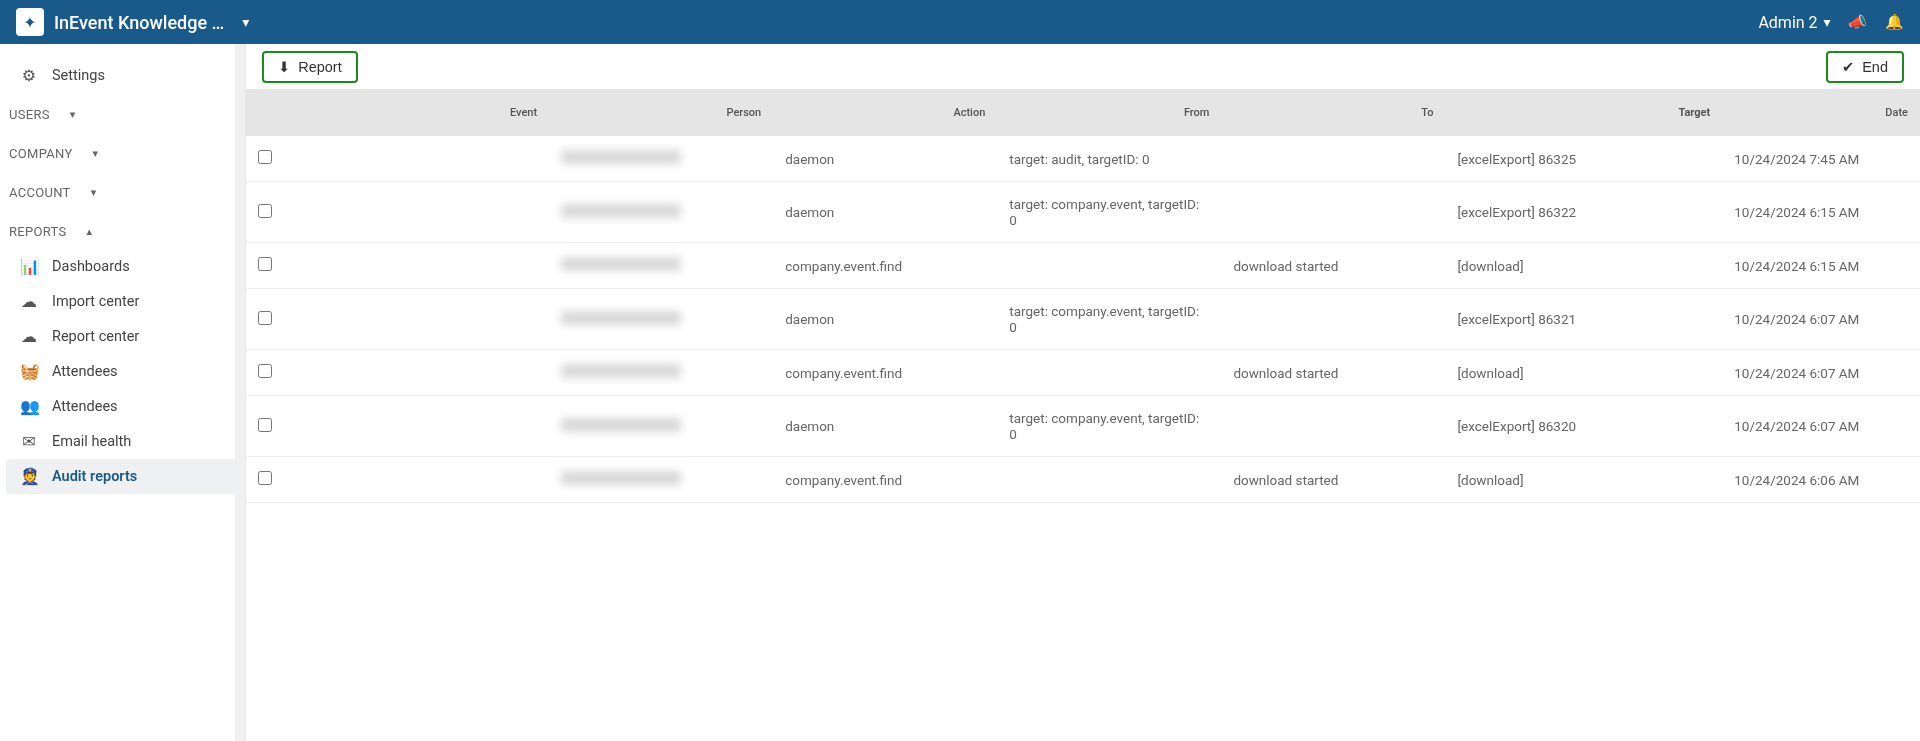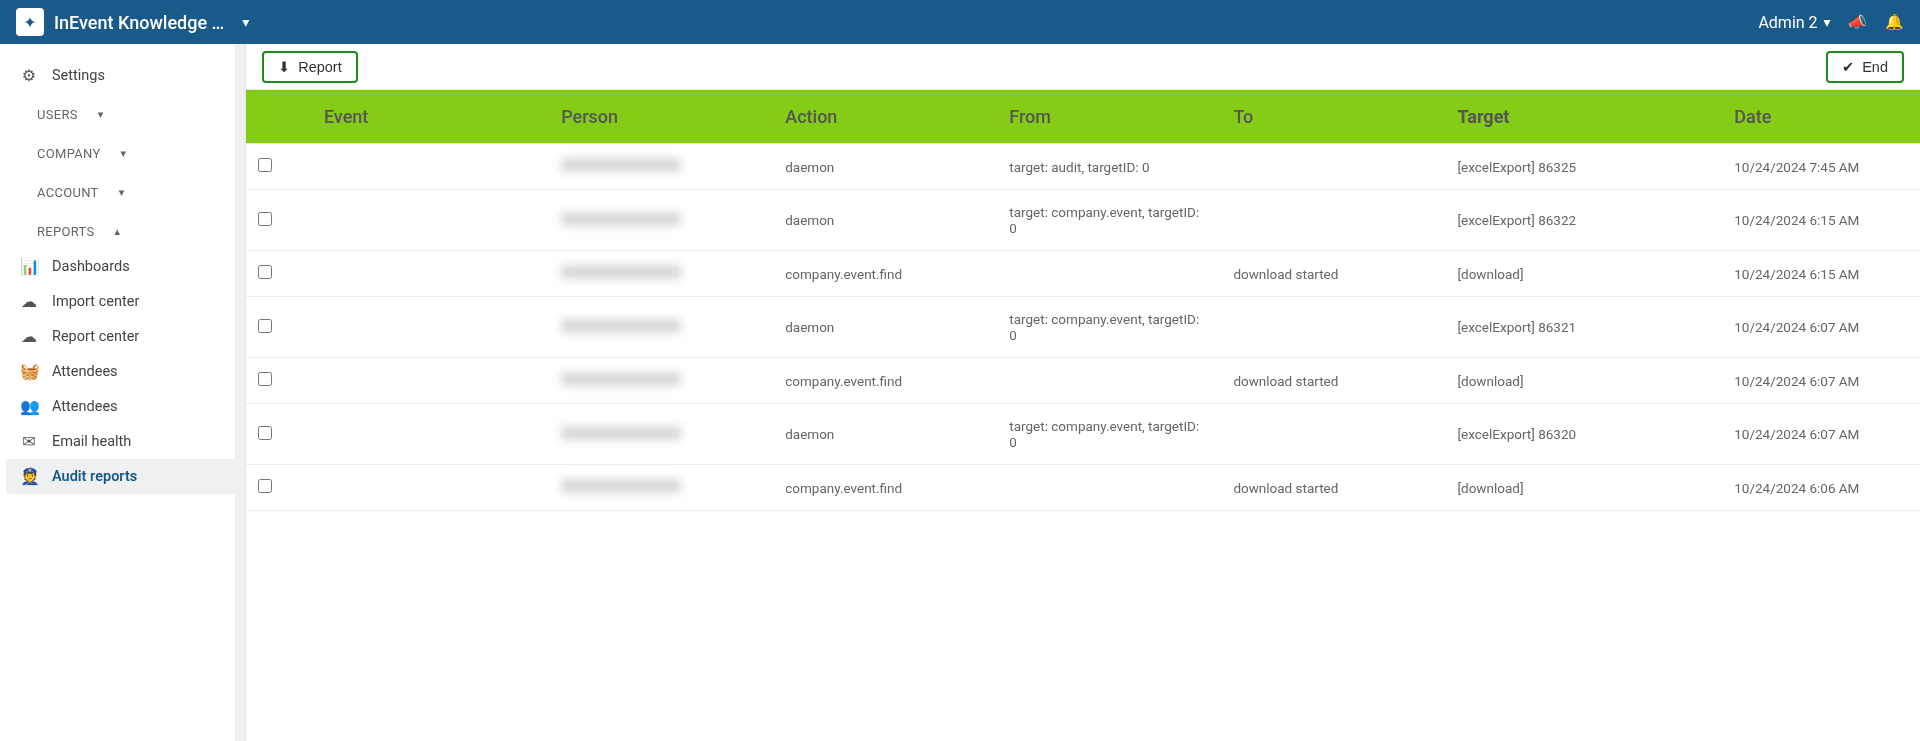--- a/index.html
+++ b/index.html
@@ -13,35 +13,35 @@
   .topbar-right { margin-left: auto; display:flex; align-items:center; gap: 18px; }
   .user-name { font-size: 16px; }
   .user-block { display:flex; align-items:center; gap:6px; cursor:pointer; }
   .top-icon { cursor:pointer; font-size:15px; }
 
   .layout { display:flex; height: calc(100vh - 44px); min-height: 697px; }
 
   .sidebar { width: 246px; background: #fff; border-right: 1px solid #e5e5e5; overflow-y: auto; padding-top: 14px; position:relative; }
   .sidebar::after { content:""; position:absolute; right:0; top:0; width:10px; height:100%; background: #f0f0f0; }
   .sidebar-row { display:flex; align-items:center; gap: 14px; padding: 8px 20px; color:#444; cursor:pointer; font-size:14.5px; }
-  .sidebar-row.section { font-size: 13px; color: #666; padding: 14px 37px 10px; letter-spacing: .3px; }
+  .sidebar-row.section { font-size: 13px; color: #666; padding: 14px 9px 10px; letter-spacing: .3px; }
   .sidebar-row.section .chev { margin-left: 6px; font-size: 11px; }
   .sidebar-row .icon { width: 18px; text-align:center; font-size: 16px; color:#555; }
   .sidebar-row.active { background:#eef0f2; color:#1a5a8a; font-weight:600; border-radius:4px; margin: 0 6px; padding-left: 14px; }
   .sidebar-row.active .icon { color:#1a5a8a; }
 
   .main { flex:1; display:flex; flex-direction:column; overflow:hidden; }
   .toolbar { height: 46px; border-bottom: 1px solid #e5e5e5; display:flex; align-items:center; padding: 0 16px; }
   .btn { display:inline-flex; align-items:center; gap:8px; padding: 6px 14px; border:1px solid #ccc; border-radius:4px; background:#fff; cursor:pointer; font-size:14.5px; color:#333; }
   .btn.highlight { border: 2px solid #1c8a1c; }
   .toolbar-right { margin-left:auto; }
 
   .table-wrap { flex:1; overflow:auto; }
   table { width:100%; border-collapse: collapse; }
-  thead th { text-align:left; padding: 16px 12px; background: #84cc16; border-bottom:1px solid #e5e5e5; font-weight:500; color:#555; font-size:18px; }
+  thead th { text-align:right; padding: 16px 12px; background: #e5e5e5; border-bottom:1px solid #e5e5e5; font-weight:500; color:#555; font-size:11px; }
   thead th.check-col { width: 50px; }
   tbody td { padding: 14px 12px; border-bottom:1px solid #eee; color:#666; font-size:13.5px; vertical-align: middle; }
   .blur-person { display:inline-block; filter: blur(4px); background: #d8d8d8; width: 120px; height: 14px; border-radius:2px; }
   input[type=checkbox] { width:14px; height:14px; cursor:pointer; }
   .col-event { width: 180px; }
   .col-person { width: 170px; }
   .col-action { width: 170px; }
   .col-from  { width: 170px; }
   .col-to    { width: 170px; }
   .col-target{ width: 210px; font-weight: bold; }

